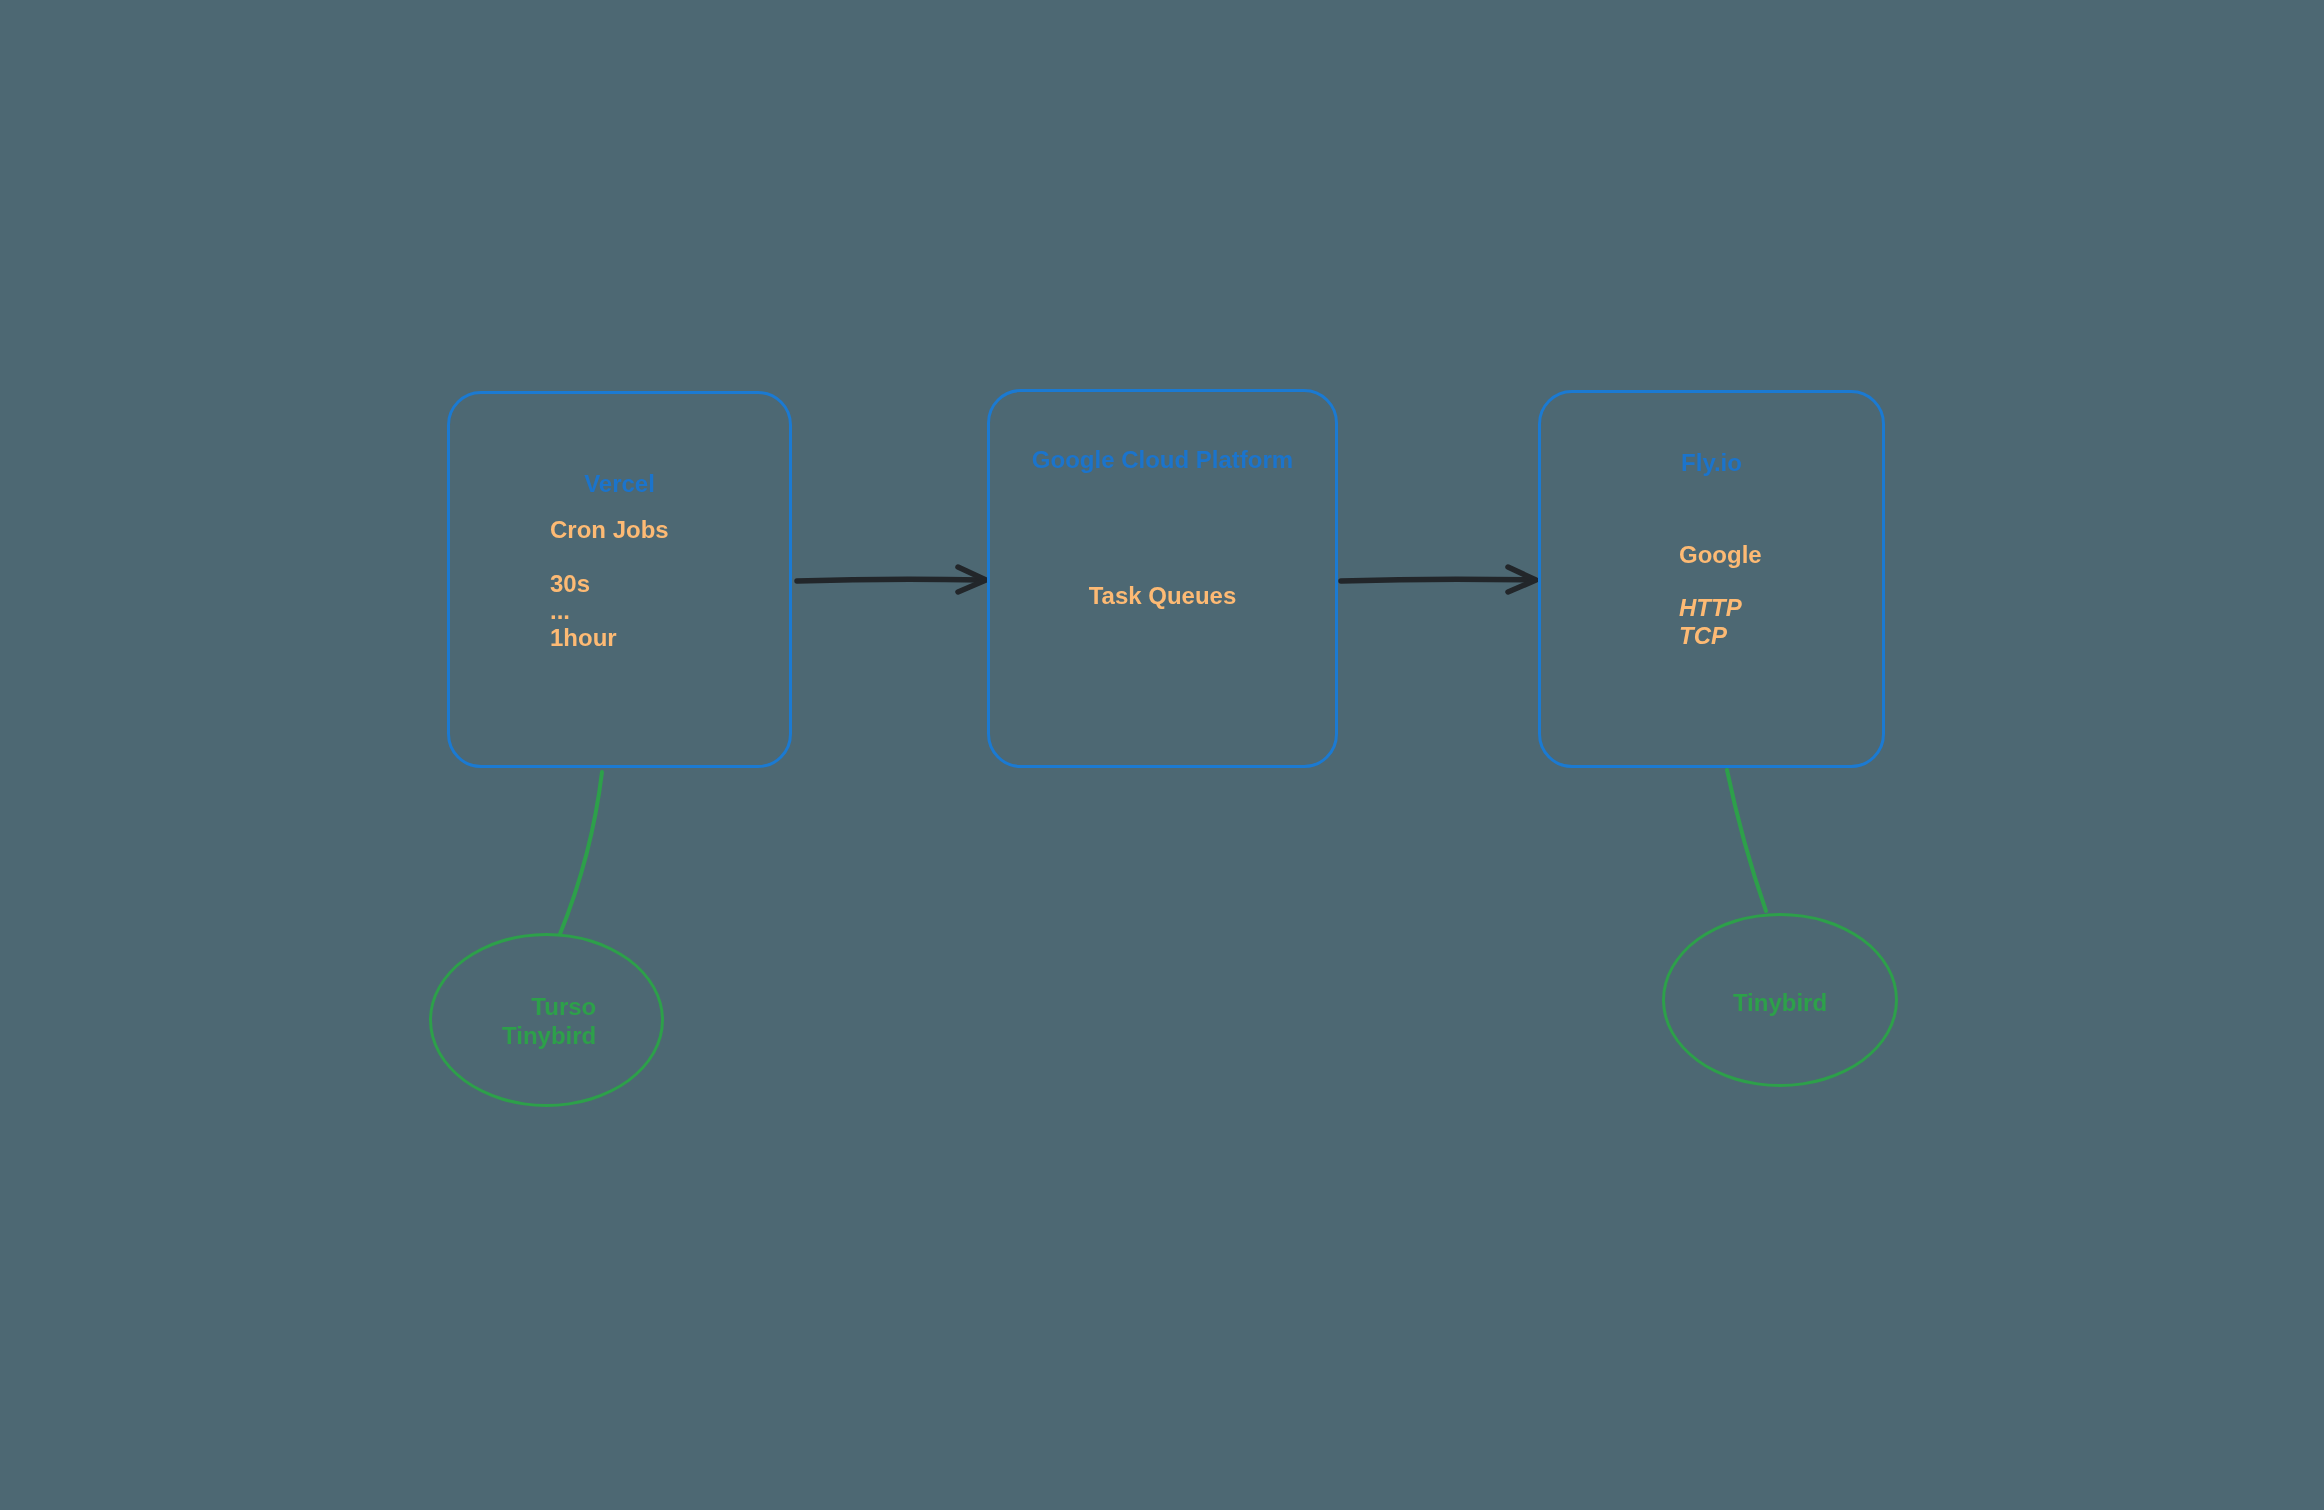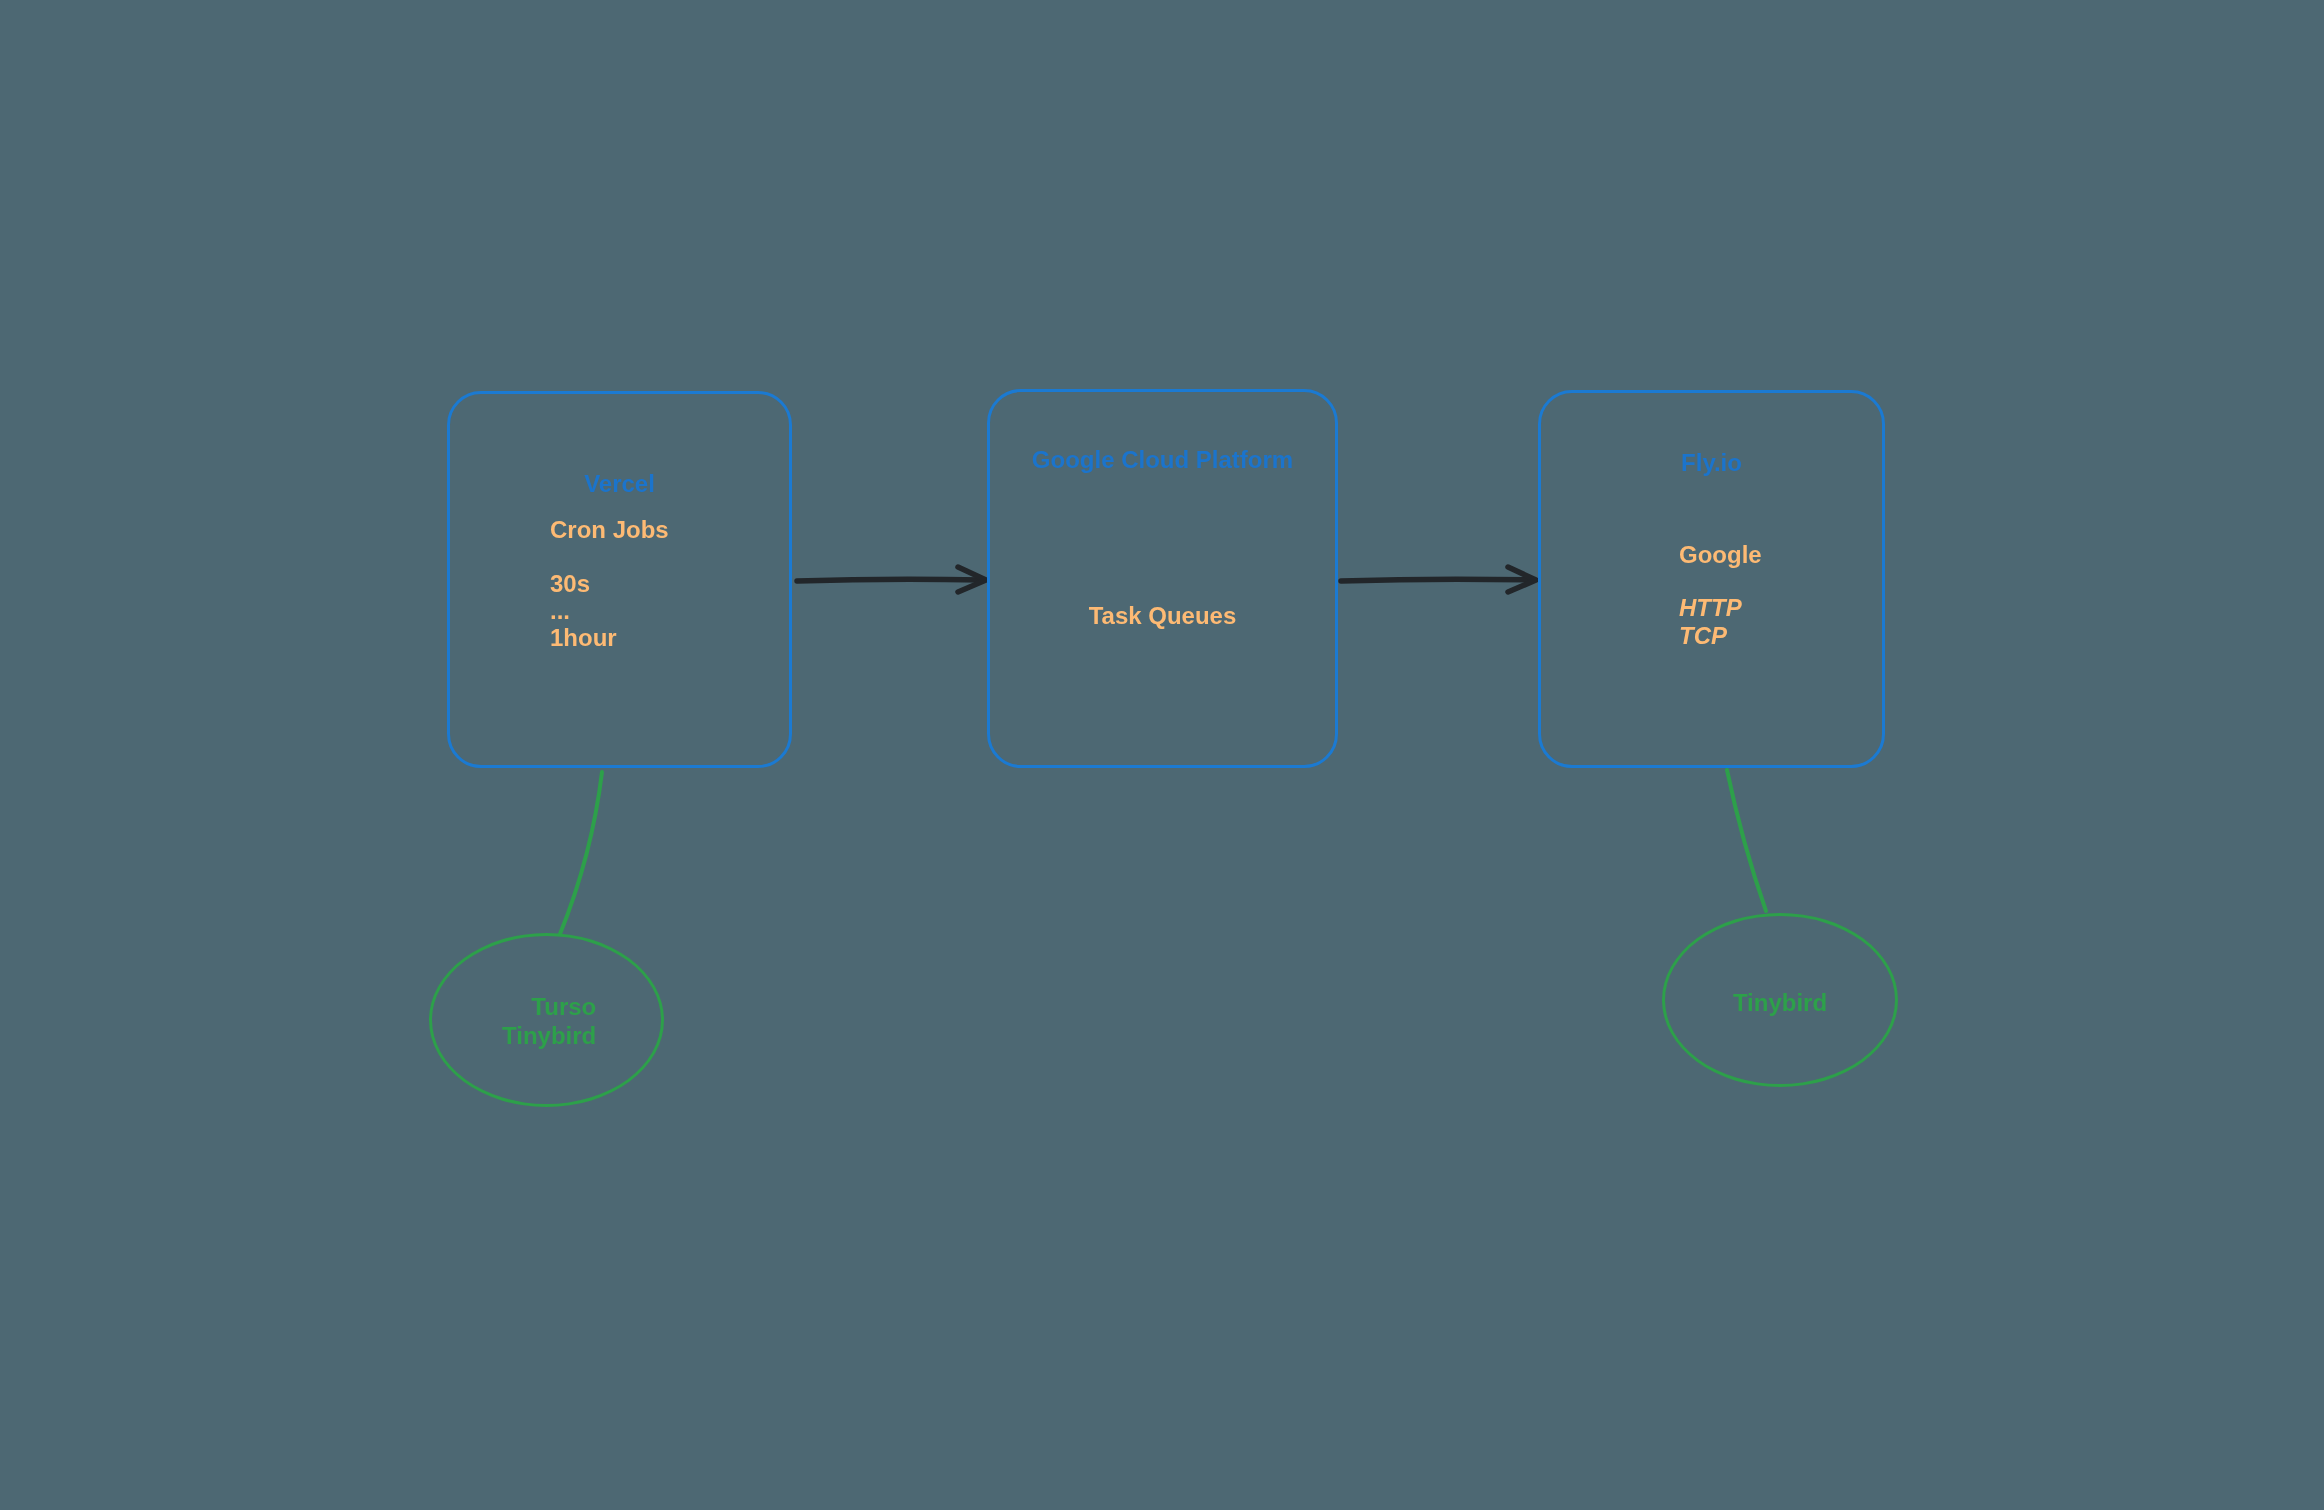--- a/index.html
+++ b/index.html
@@ -44,21 +44,21 @@
   #node-flyio .node-title  { top: 56px; }
   .body-block {
     position: absolute;
     color: #fdba74;
     font-size: 24px;
     line-height: 27px;
     white-space: nowrap;
   }
   #vercel-body1 { left: 100px; top: 122px; }
   #vercel-body2 { left: 100px; top: 176px; }
-  #gcp-body1    { left: 0; right: 0; top: 190px; text-align: center; margin-top: 20px; }
+  #gcp-body1    { left: 0; right: 0; top: 190px; text-align: center; }
   #fly-body1    { left: 138px; top: 148px; }
   #fly-body2    { left: 138px; top: 201px; line-height: 28px; font-style: italic; }
   .ellipse {
     position: absolute;
     box-sizing: border-box;
     border: 3.5px solid #2da04a;
     border-radius: 50%;
     background: transparent;
     color: #2da04a;
     font-size: 24px;

